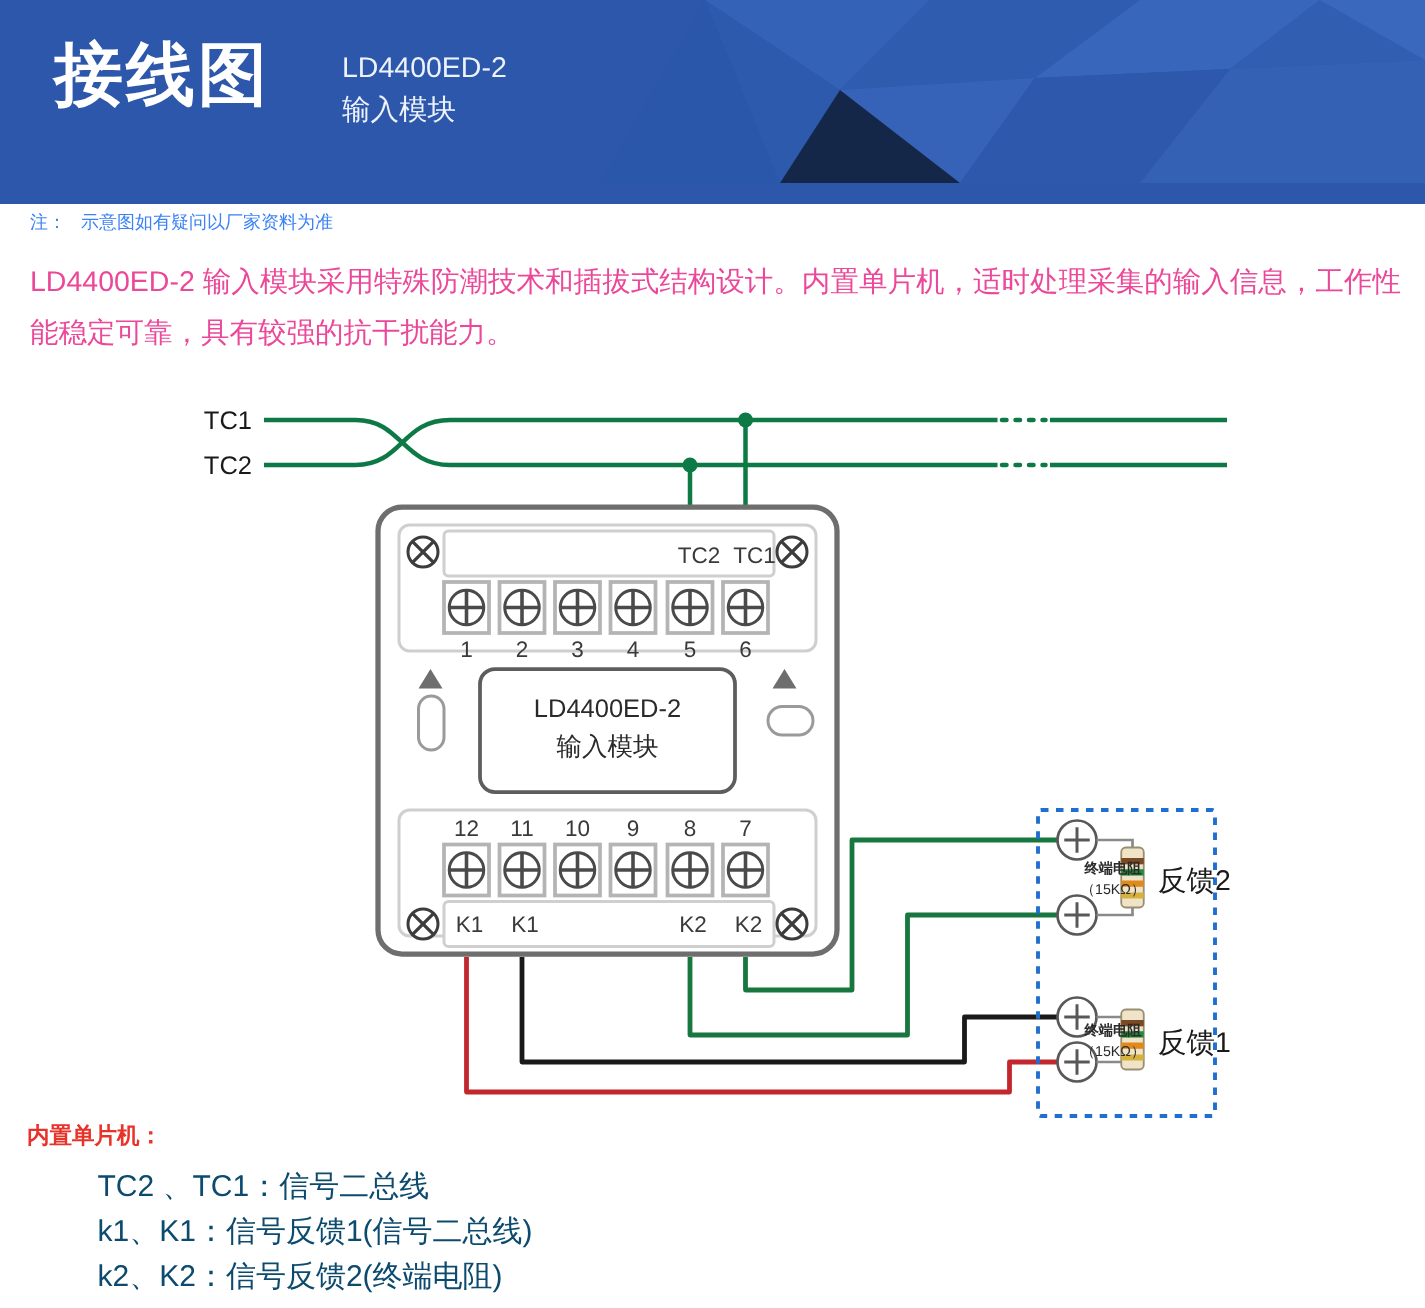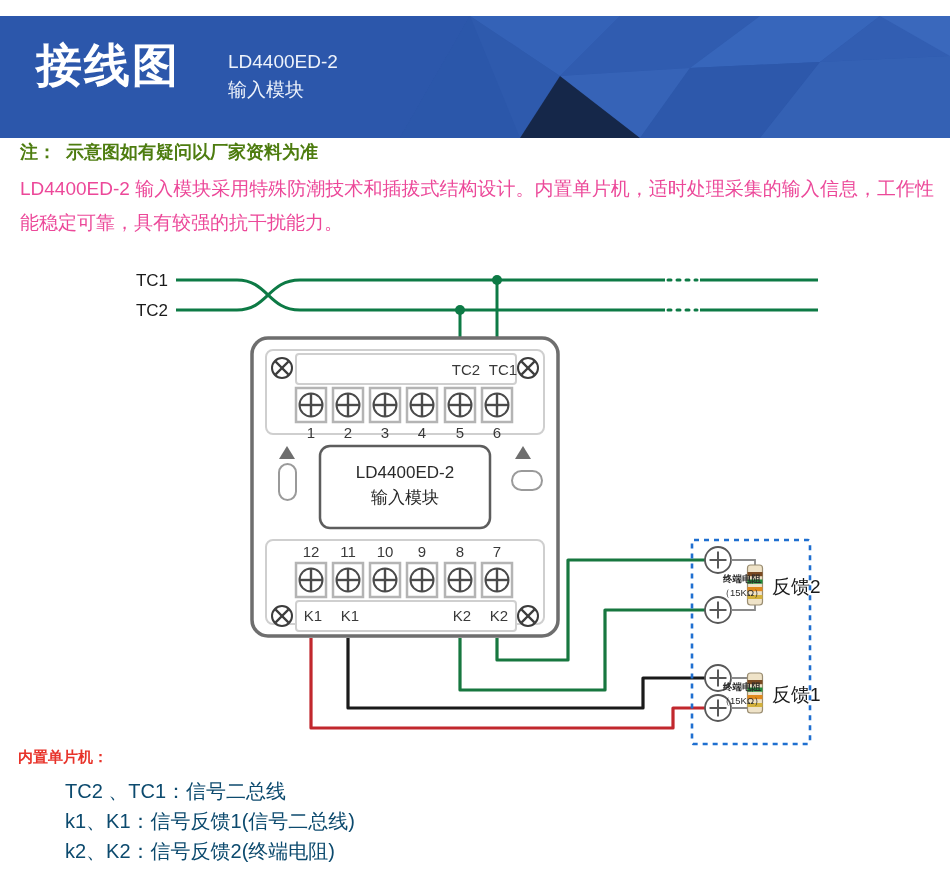--- a/index.html
+++ b/index.html
@@ -5,40 +5,40 @@
   html,body{margin:0;padding:0;}
   body{
     width:950px;height:872px;background:#ffffff;
     font-family:"Liberation Sans","DejaVu Sans",sans-serif;
     overflow:hidden;position:relative;
   }
   #page{position:relative;width:950px;height:872px;}
 
   
   .header{
-    position:absolute;left:0;top:16px;width:950px;height:122px;
+    position:absolute;left:0;top:0;width:950px;height:136px;
     background:#2c57ab;overflow:hidden;
   }
   .header-poly{position:absolute;left:0;top:0;width:950px;height:122px;}
   .header-inner{position:absolute;left:0;top:0;width:950px;height:122px;}
   .hdr-title{
     position:absolute;left:36px;top:26px;
     font-size:46px;font-weight:bold;color:#ffffff;letter-spacing:2px;
     line-height:1;
   }
   .hdr-sub{
     position:absolute;left:228px;top:32px;
     font-size:19px;color:#eef3fb;line-height:28px;font-weight:400;
   }
   .hdr-sub div{white-space:nowrap;}
 
   
   .note{
     position:absolute;left:20px;top:140px;width:910px;
-    font-size:18px;color:#4d7c0f;font-weight:bold;white-space:nowrap;
+    font-size:12px;color:#3b82f6;font-weight:normal;white-space:nowrap;
   }
   .note .note-label{margin-right:10px;}
   .desc{
     position:absolute;left:20px;top:172px;width:914px;
     font-size:19px;color:#ec4899;line-height:34px;text-align:justify;
   }
 
   
   .diagram{position:absolute;left:0;top:260px;width:772px;height:510px;}
   .diagram svg{display:block;}

